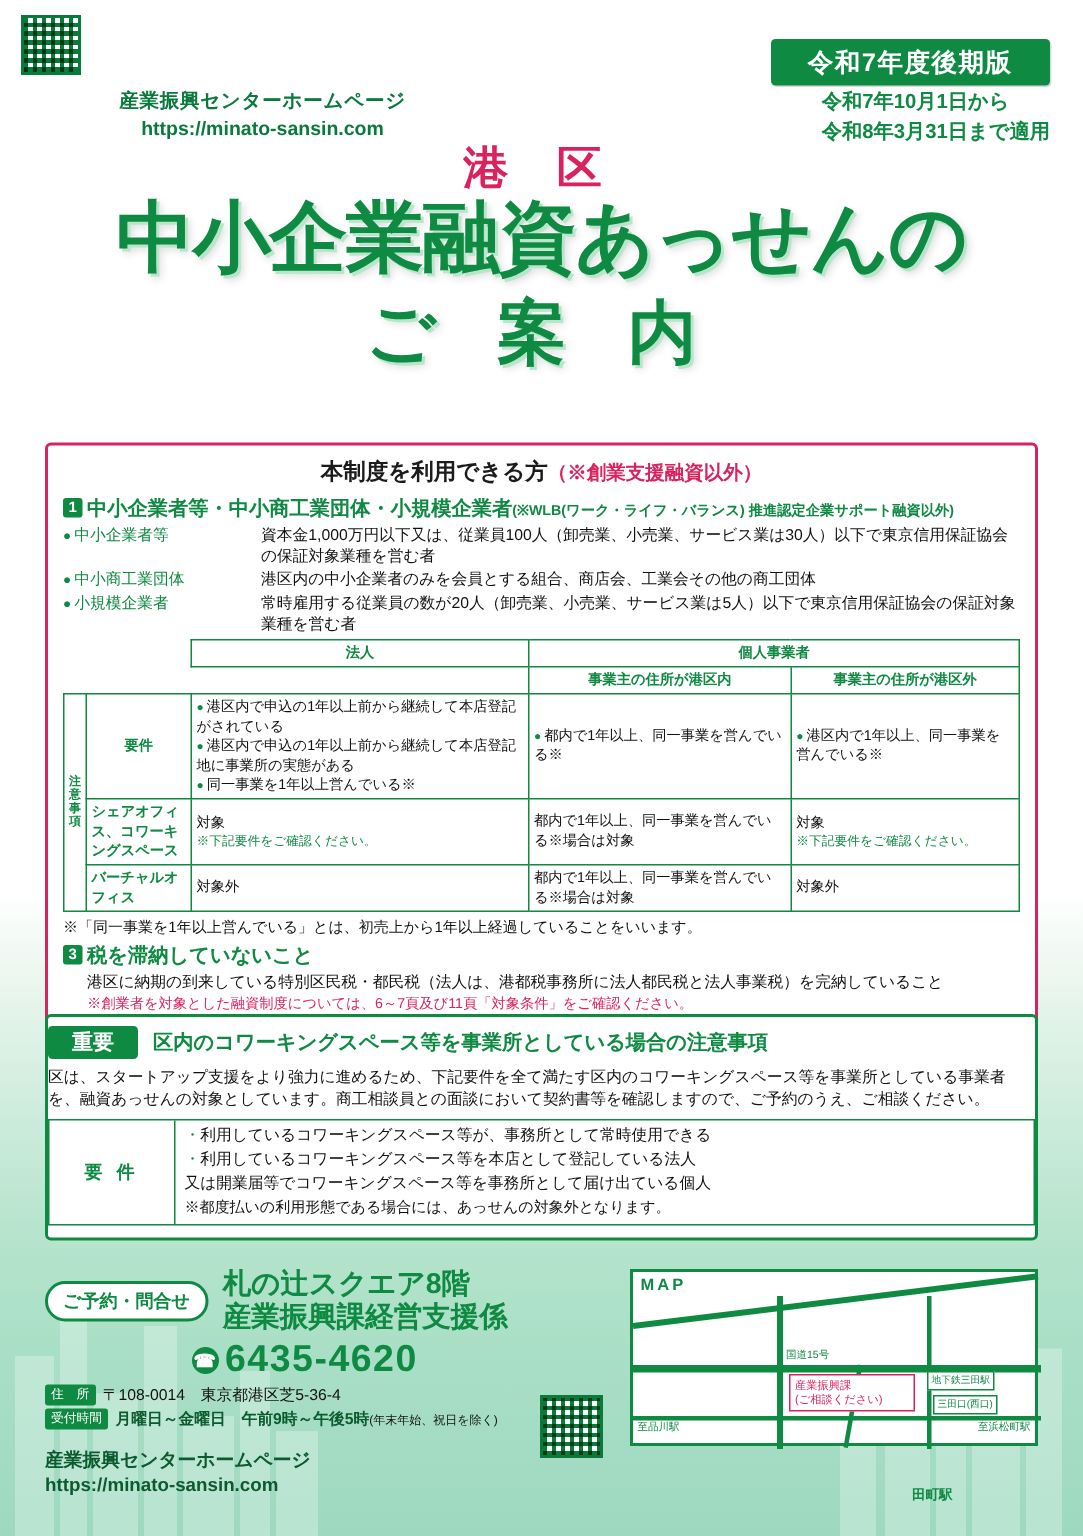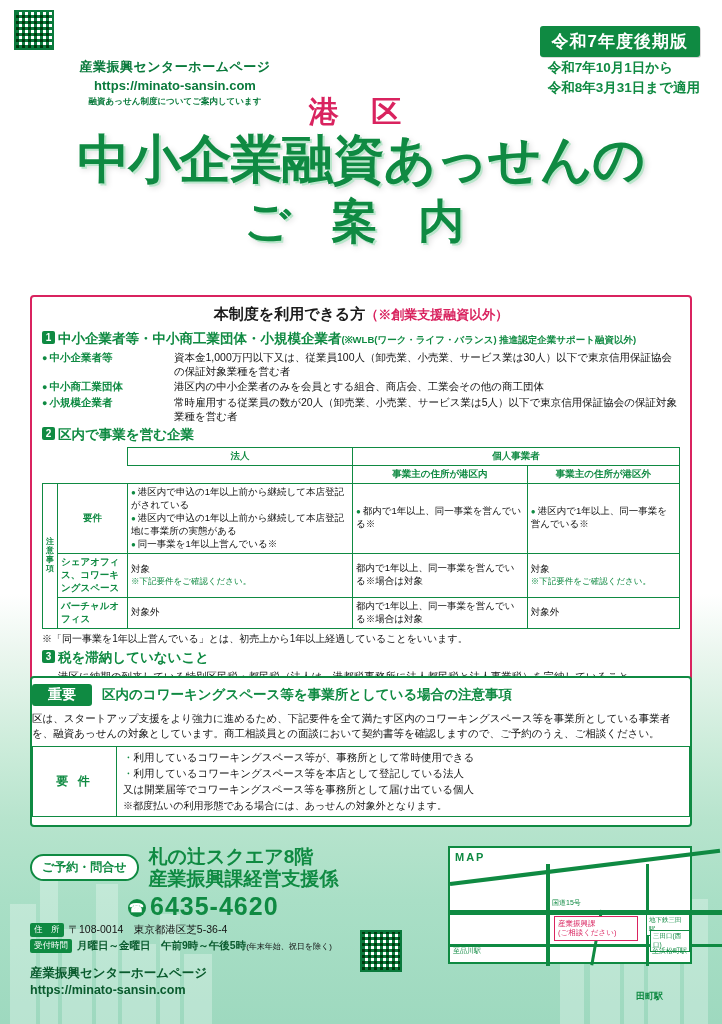--- a/index.html
+++ b/index.html
@@ -38,21 +38,21 @@
   #qr-bottom { right:320px; bottom:52px; width:42px; height:42px; }
 
   .hp-head { position:absolute; left:50px; top:58px; width:250px; text-align:center; }
   .hp-head .t1 { font-size:13px; font-weight:bold; color:#0a7a3c; letter-spacing:0.5px; }
   .hp-head .t2 { font-size:13px; font-weight:bold; color:#0a7a3c; margin-top:2px;}
   .hp-head .t3 { font-size:8.5px; color:#0a7a3c; margin-top:3px; font-weight:bold;}
 
   .ver-badge {
     position:absolute; right:22px; top:26px;
     background:#0f8a42; color:#fff; font-weight:bold; font-size:17px;
-    padding:4px 12px; border-radius:3px; letter-spacing:1px;
+    padding:4px 25px; border-radius:3px; letter-spacing:1px;
     box-shadow:1px 1px 0 rgba(0,0,0,.15);
   }
   .ver-dates { position:absolute; right:22px; top:58px; text-align:left; color:#0f8a42; font-weight:bold; font-size:13.5px; line-height:1.45;}
 
   .minato { position:absolute; left:0; right:0; top:92px; text-align:center; font-size:30px; font-weight:bold; color:#d9235f; letter-spacing:12px; }
 
   .title-wrap { position:absolute; left:0; right:0; top:132px; text-align:center; }
   .title-main {
     font-size:52px; font-weight:bold; color:#0f8a42; letter-spacing:-1px; line-height:1.05;
     text-shadow: 2px 2px 0 #b9e6cb, -1px -1px 0 #ffffff, 3px 3px 6px rgba(0,0,0,.15);
@@ -72,21 +72,21 @@
   .box-title .red { color:#d9235f; font-size:13px;}
 
   .secnum {
     display:inline-block; width:13px; height:13px; line-height:13px; text-align:center;
     background:#0f8a42; color:#fff; font-size:10px; border-radius:2px; margin-right:3px; vertical-align:2px;
   }
   .sec-h { font-size:13.5px; font-weight:bold; color:#0f8a42; margin:3px 0 2px 0;}
   .sec-h .small { font-size:9.5px; font-weight:bold;}
 
   .row { display:flex; font-size:10.5px; line-height:1.35; margin:1px 0; color:#111; }
-  .row .lbl { color:#0f8a42; font-weight:bold; width:132px; flex:0 0 132px; }
+  .row .lbl { color:#0f8a42; font-weight:normal; width:132px; flex:0 0 132px; }
   .row .lbl::before { content:"\25CF"; color:#0f8a42; margin-right:2px; font-size:9px;}
   .row .val { flex:1; }
 
   table.t { width:100%; border-collapse:collapse; margin-top:3px; font-size:9.5px; color:#111;}
   table.t th, table.t td { border:1px solid #0f8a42; padding:2px 3px; vertical-align:middle;}
   table.t th { background:#ffffff; color:#0f8a42; font-weight:bold; text-align:center;}
   .li::before { content:"\25CF"; color:#0f8a42; margin-right:2px; font-size:8px;}
   .vmid { text-align:center; color:#0f8a42; font-weight:bold;}
   .note-s { font-size:8.5px; color:#0f8a42; }
   .notefull { font-size:10px; color:#111; margin-top:3px;}
@@ -116,21 +116,21 @@
   }
   .addr-title { color:#0f8a42; font-weight:bold; font-size:19px; line-height:1.15;}
   .tel { color:#0f8a42; font-weight:bold; font-size:25px; letter-spacing:1px;}
   .tel .ic { display:inline-block; width:18px; height:18px; border-radius:50%; background:#0f8a42; color:#fff; font-size:12px; line-height:18px; text-align:center; vertical-align:3px; margin-right:4px;}
   .minirow { font-size:10.5px; color:#111; margin-top:2px;}
   .minitag { display:inline-block; background:#0f8a42; color:#fff; font-size:8.5px; padding:1px 4px; border-radius:2px; margin-right:5px; vertical-align:1px;}
   .hp-foot { position:absolute; left:0; bottom:-46px; font-size:12.5px; color:#0a5b2e; font-weight:bold; line-height:1.35;}
 
   
   .map {
-    position:absolute; right:0; top:0; width:244px; height:118px;
+    position:absolute; right:0; top:0; width:272px; height:118px;
     border:2px solid #0f8a42; background:#ffffff;
   }
   .map .maplabel { position:absolute; left:5px; top:3px; font-size:11px; font-weight:bold; color:#0f8a42; letter-spacing:2px;}
   .rd { position:absolute; background:#0f8a42;}
   .map .smalltxt { position:absolute; font-size:7px; color:#0f8a42; }
   .map .pinkbox { position:absolute; border:1.5px solid #d9235f; color:#d9235f; font-size:7.5px; padding:2px 3px; background:#fff; line-height:1.25;}
   .map .stn { position:absolute; font-size:9px; font-weight:bold; color:#0f8a42;}
   .map .greenbox { position:absolute; border:1px solid #0f8a42; color:#0f8a42; font-size:6.5px; padding:1px 2px; background:#fff;}
 </style>
 </head>
@@ -152,21 +152,20 @@
     <div class="b" style="left:648px;width:32px;height:100px;"></div>
     <div class="b" style="left:684px;width:24px;height:125px;"></div>
   </div>
 
   <div class="qr" id="qr-top"></div>
   <div class="qr" id="qr-bottom"></div>
 
   <div class="hp-head">
     <div class="t1">産業振興センターホームページ</div>
     <div class="t2">https://minato-sansin.com</div>
-    <div class="t3">融資あっせん制度についてご案内しています</div>
   </div>
 
   <div class="ver-badge">令和7年度後期版</div>
   <div class="ver-dates">
     <div>令和7年10月1日から</div>
     <div>令和8年3月31日まで適用</div>
   </div>
 
   <div class="minato">港 区</div>
 
@@ -190,23 +189,20 @@
     </div>
     <div class="row">
       <div class="lbl">中小商工業団体</div>
       <div class="val">港区内の中小企業者のみを会員とする組合、商店会、工業会その他の商工団体</div>
     </div>
     <div class="row">
       <div class="lbl">小規模企業者</div>
       <div class="val">常時雇用する従業員の数が20人（卸売業、小売業、サービス業は5人）以下で東京信用保証協会の保証対象業種を営む者</div>
     </div>
 
-    <div class="sec-h">
-      <span class="secnum">2</span><span>区内で事業を営む企業</span>
-    </div>
 
     <table class="t">
       <tbody>
           <tr>
         <th style="width:14px; border:none;"></th>
         <th style="width:70px; border:none;"></th>
         <th style="width:225px;">法人</th>
         <th colspan="2">個人事業者</th>
       </tr>
       <tr>

